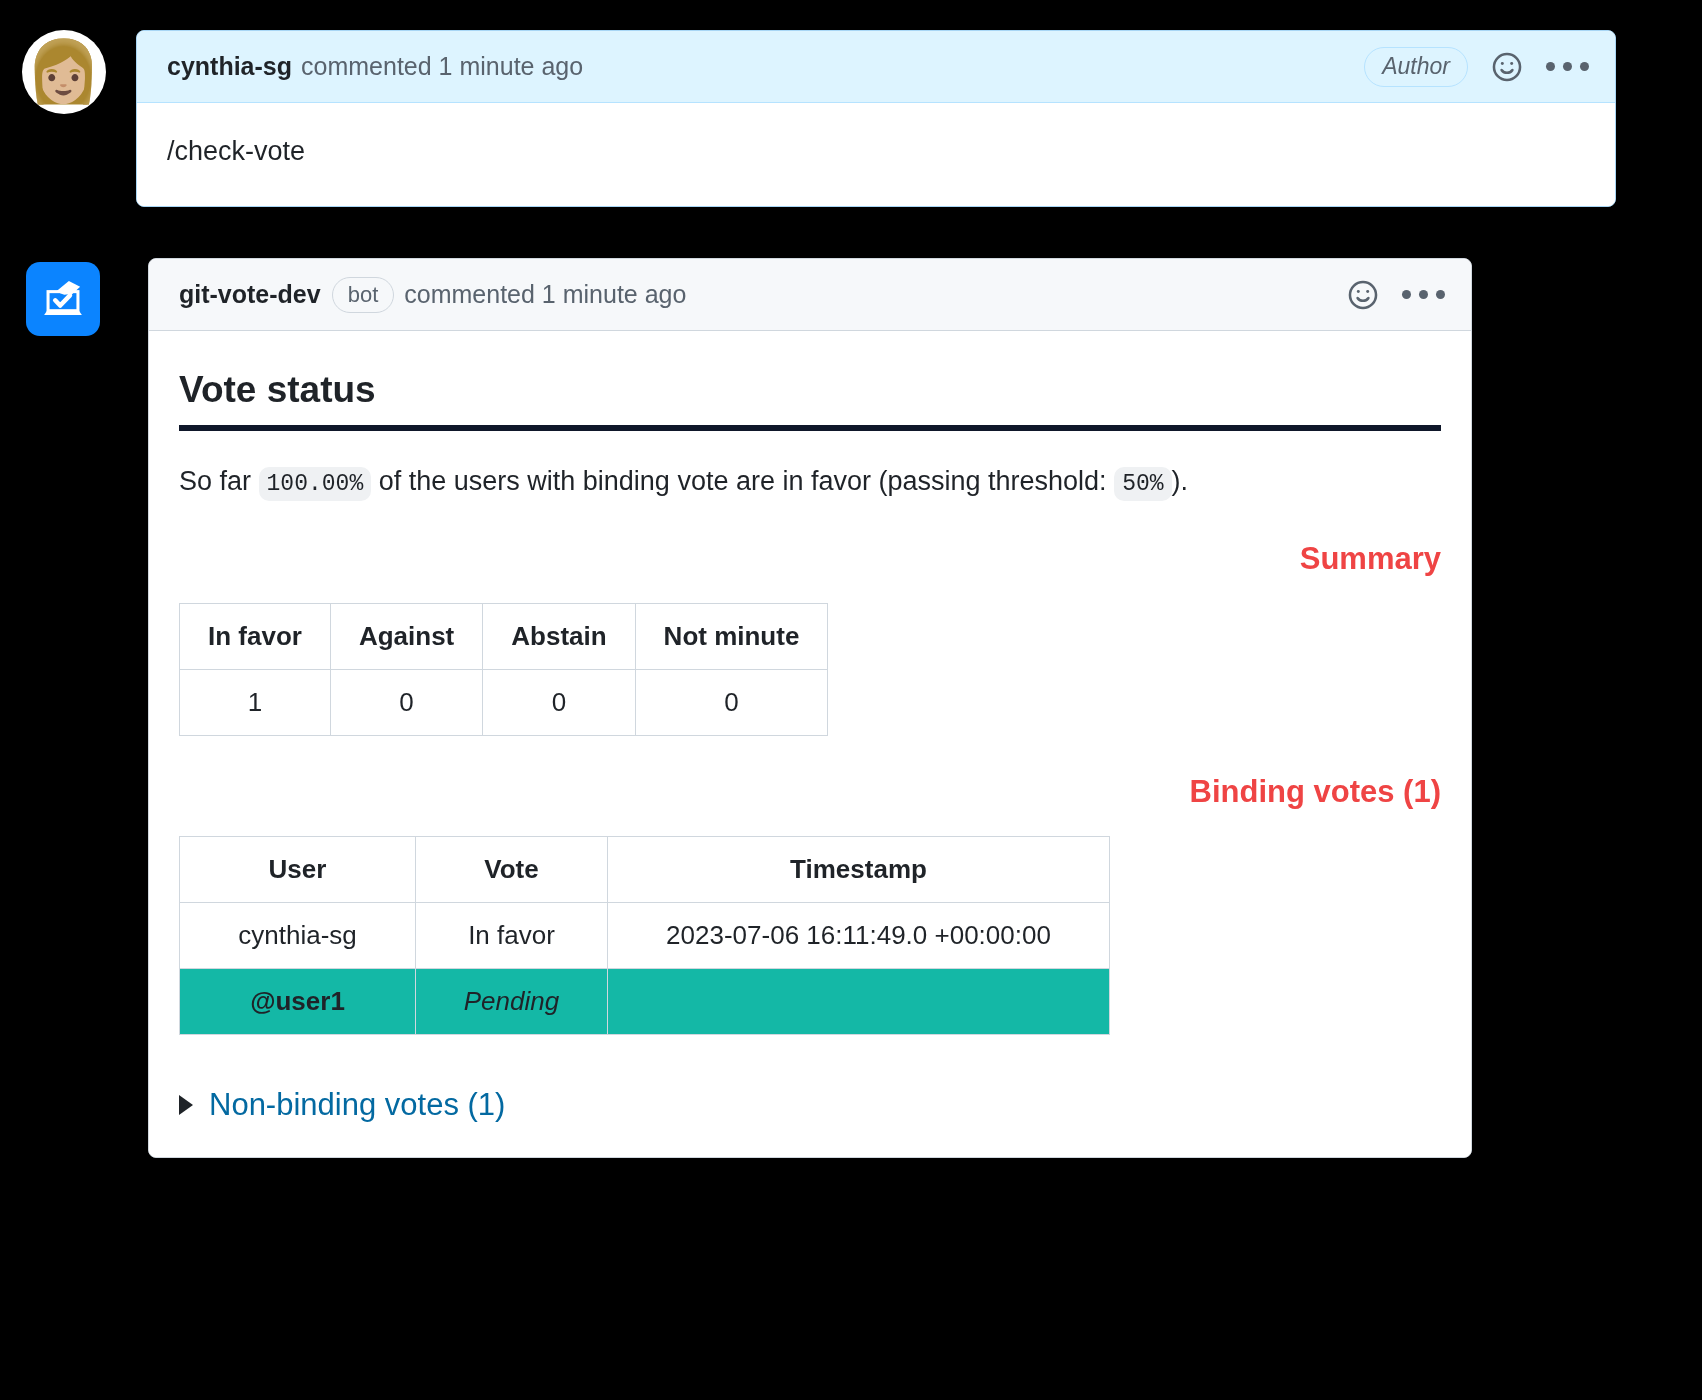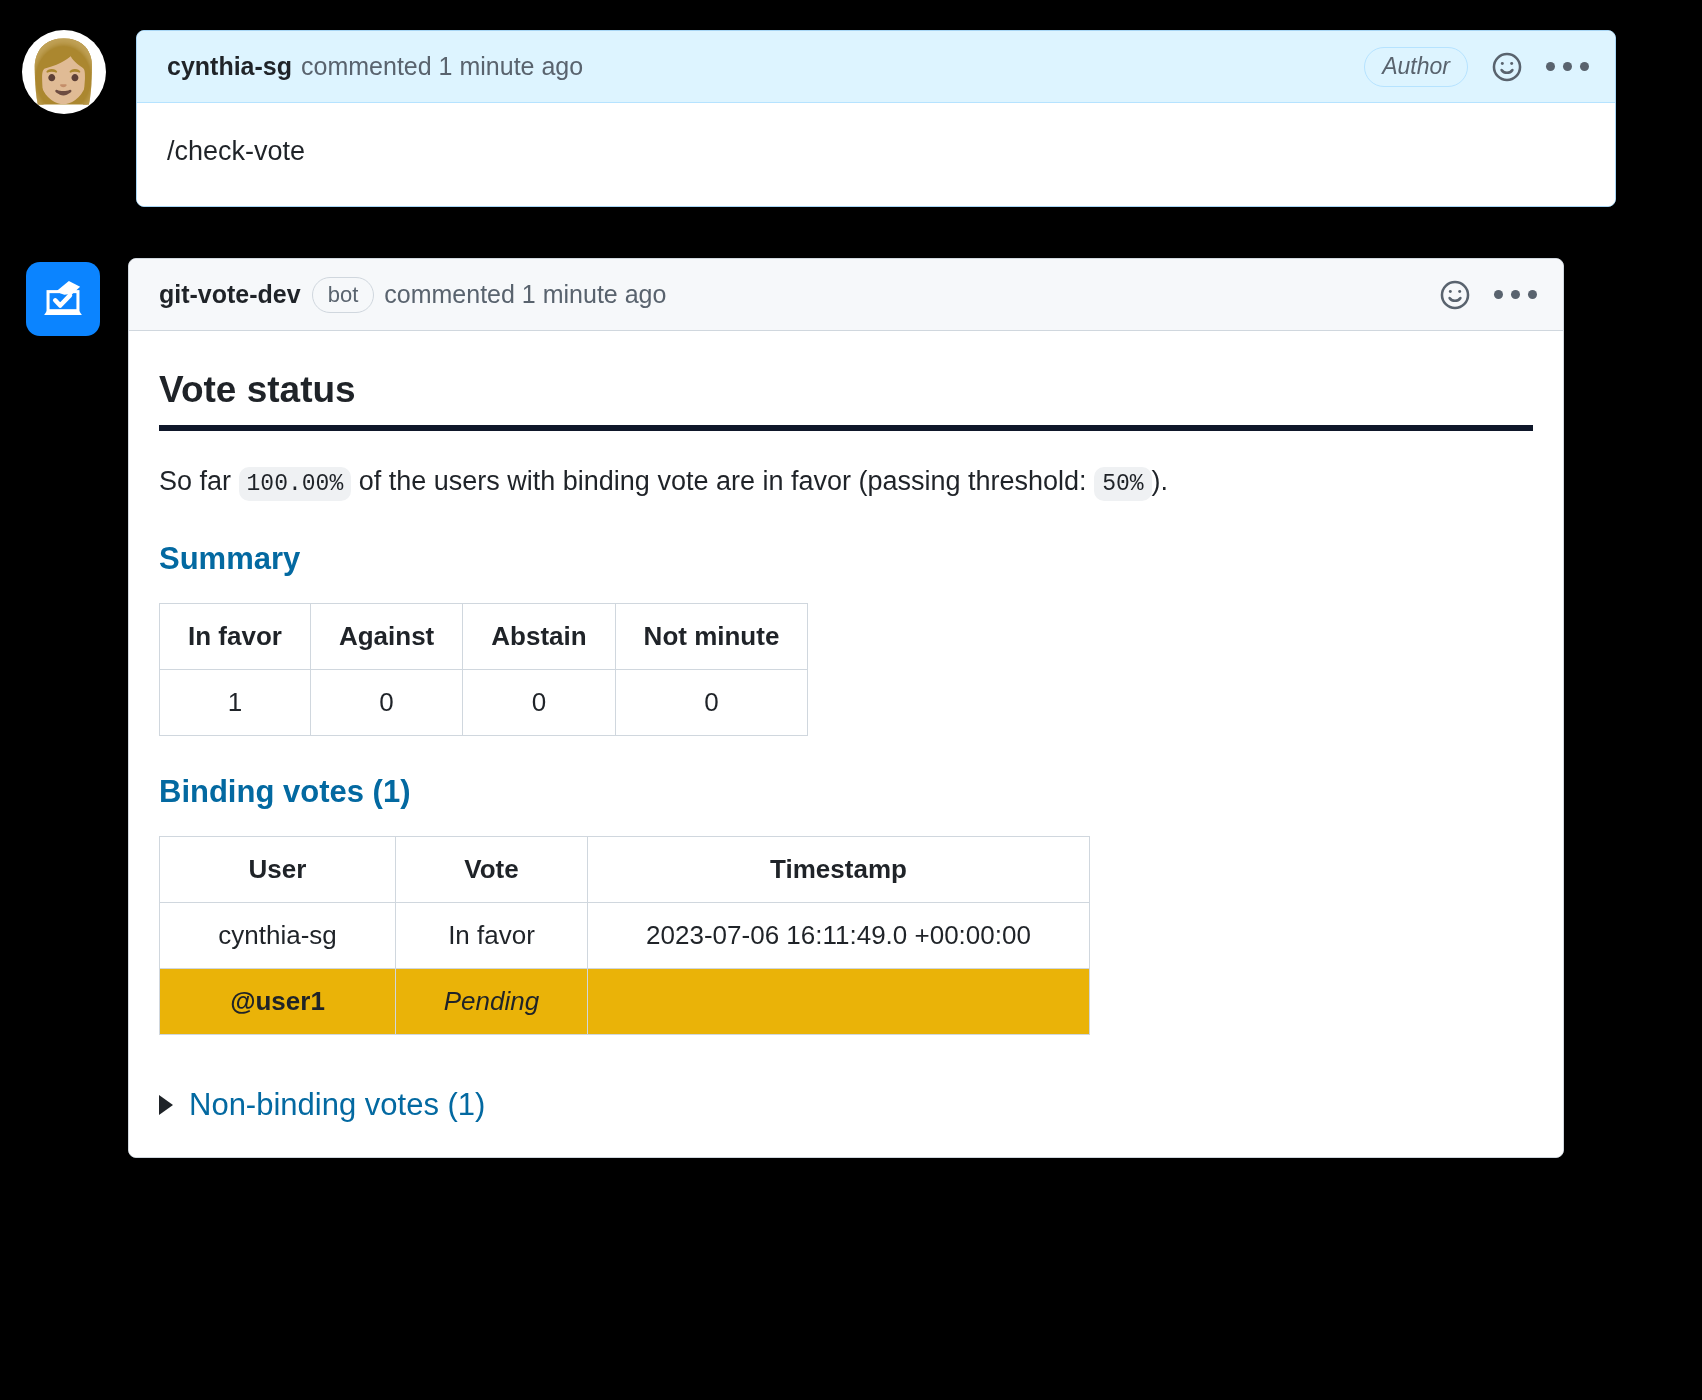--- a/index.html
+++ b/index.html
@@ -94,42 +94,42 @@
   .comment-body { padding: 28px 30px 34px 30px; background: #ffffff; }
 
   .plain-line { font-size: 27px; color: #1f2328; line-height: 1.5; }
 
   
   .md-h2 {
     font-size: 37px; font-weight: bold; color: #1f2328;
     padding-bottom: 14px; margin-top: 10px;
     border-bottom: 6px solid #0f172a;
   }
-  .md-h3 { font-size: 31px; font-weight: bold; color: #0369a1; margin-top: 38px; }
+  .md-h3 { font-size: 31px; font-weight: bold; color: #ef4444; margin-top: 38px; text-align: right; }
   .md-p { font-size: 27px; color: #1f2328; margin-top: 30px; line-height: 1.55; }
 
   code.inline {
     font-family: "Liberation Mono", monospace;
     font-size: 23px;
     background: #eff1f3;
     border-radius: 10px;
     padding: 4px 8px;
     color: #1f2328;
   }
 
   table.md-table { border-collapse: collapse; margin-top: 26px; }
   table.md-table th, table.md-table td {
     border: 1px solid #d0d7de;
     font-size: 26px;
     color: #1f2328;
     text-align: center;
   }
   table.md-table th { font-weight: bold; padding: 17px 28px; background: #ffffff; }
   table.md-table td { padding: 17px 28px; background: #ffffff; }
-  table.md-table tr.alt td { background: #eab308; }
+  table.md-table tr.alt td { background: #14b8a6; }
 
   .cell-bold { font-weight: bold; }
   .cell-italic { font-style: italic; }
 
   .disclosure {
     display: flex; align-items: center;
     margin-top: 52px;
     font-size: 31px; font-weight: normal; color: #0369a1;
   }
   .tri {
@@ -138,21 +138,21 @@
     border-bottom: 10px solid transparent;
     border-left: 14px solid #1f2328;
     margin-right: 16px;
   }
 
   
   #comment-user { left: 22px; top: 30px; }
   #comment-user .comment-box { width: 1480px; margin-left: 30px; }
 
   #comment-bot { left: 22px; top: 258px; }
-  #comment-bot .comment-box { width: 1436px; margin-left: 22px; }
+  #comment-bot .comment-box { width: 1324px; margin-left: 42px; }
 </style>
 </head>
 <body>
 
 <div class="page">
 
   <div class="comment-row" id="comment-user">
 
     <div class="avatar-wrap">
       <div class="avatar-user">

